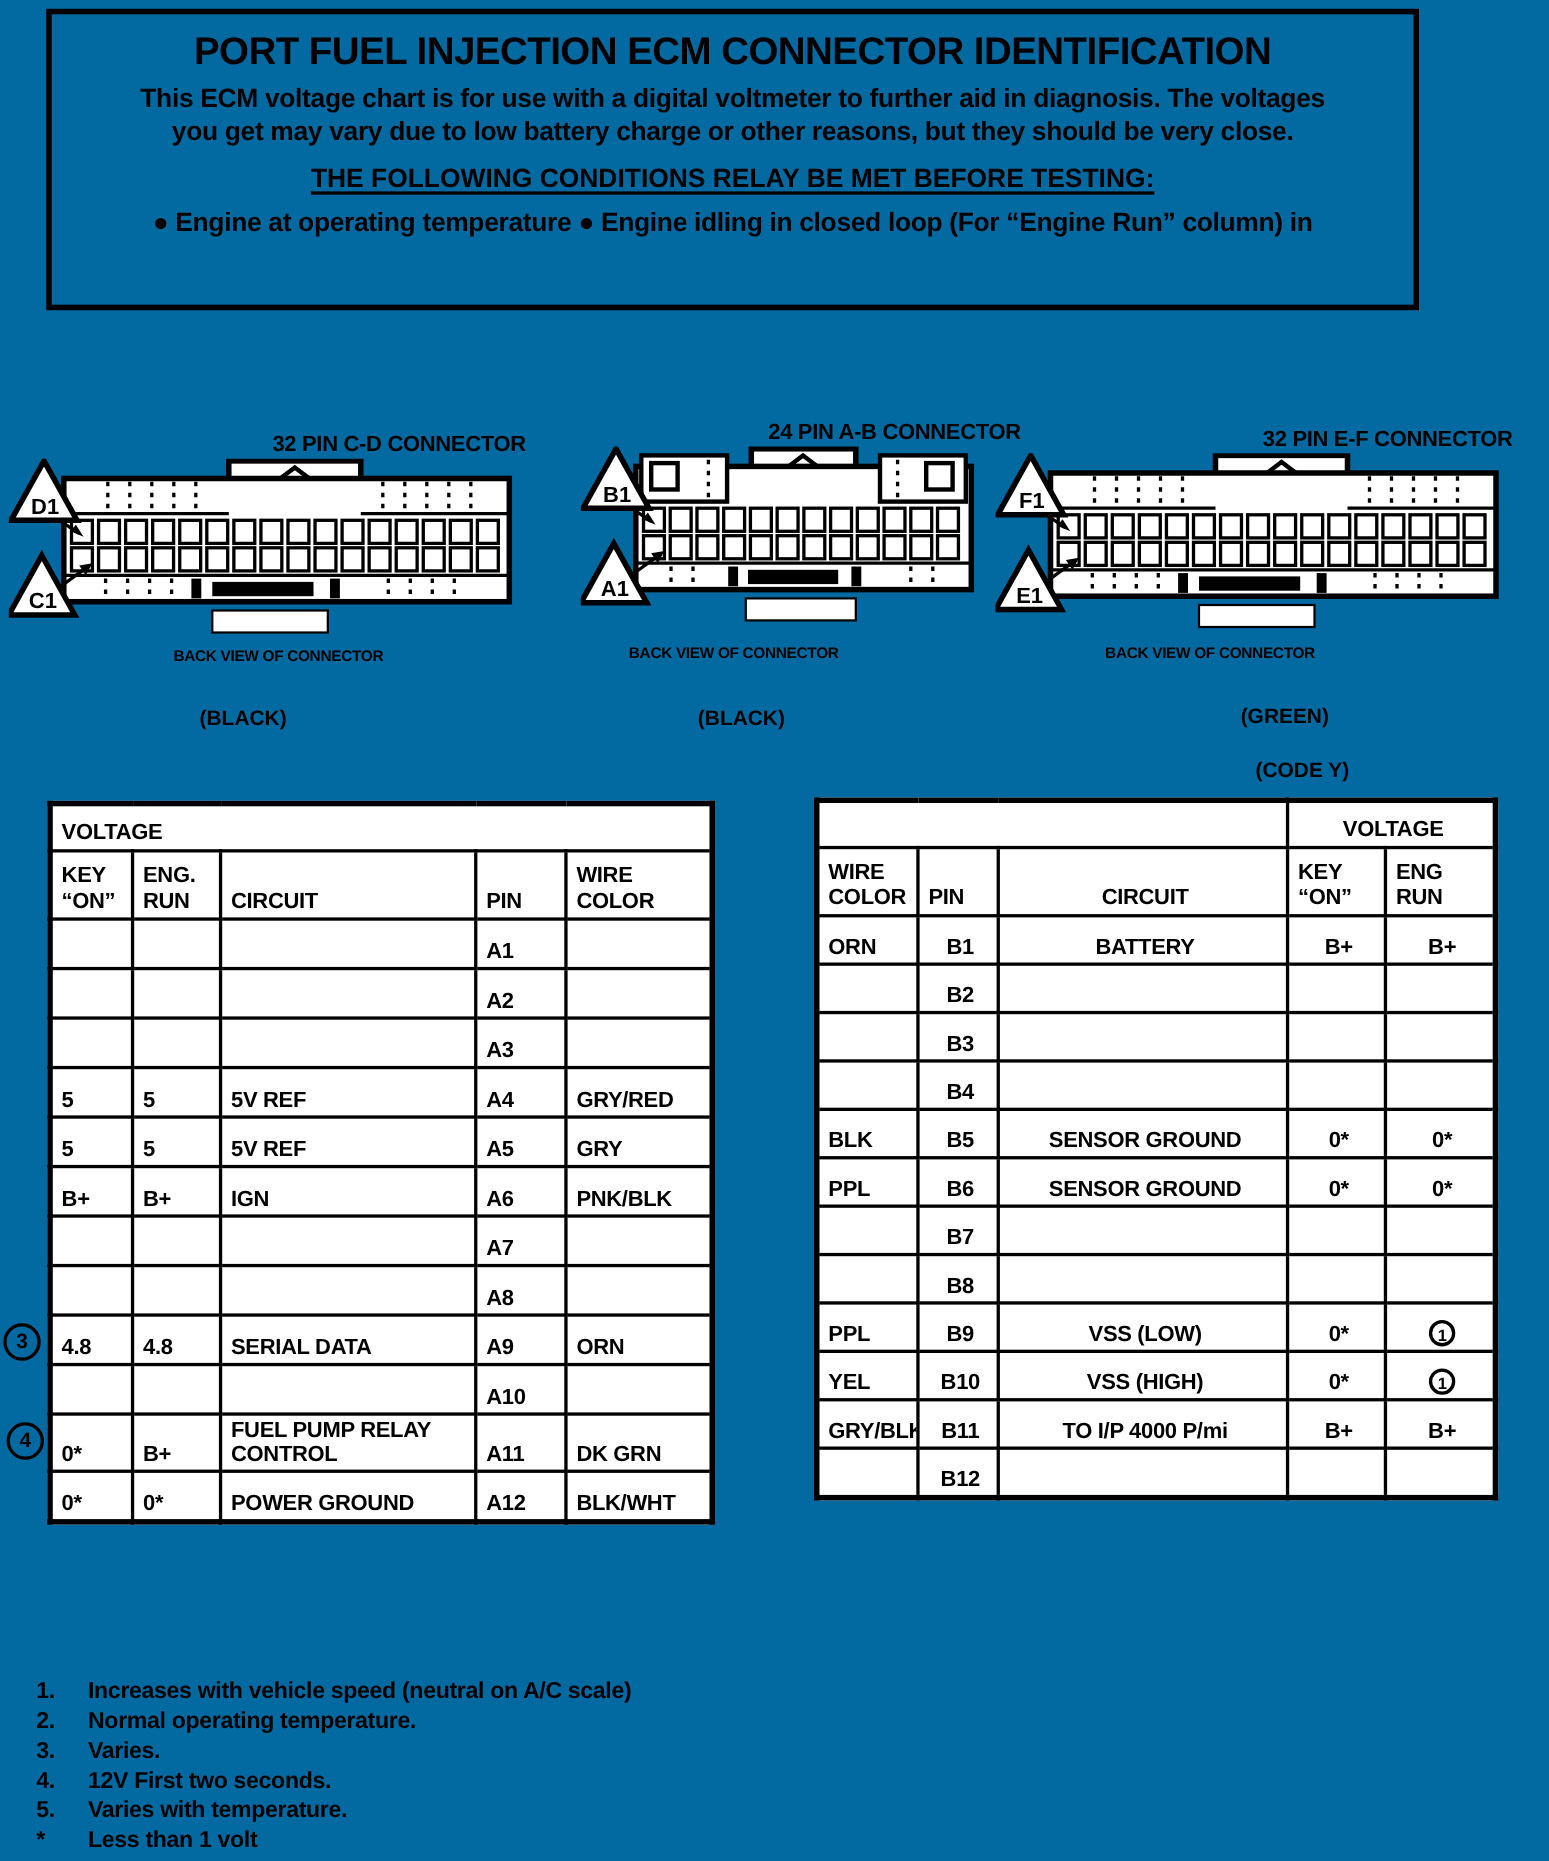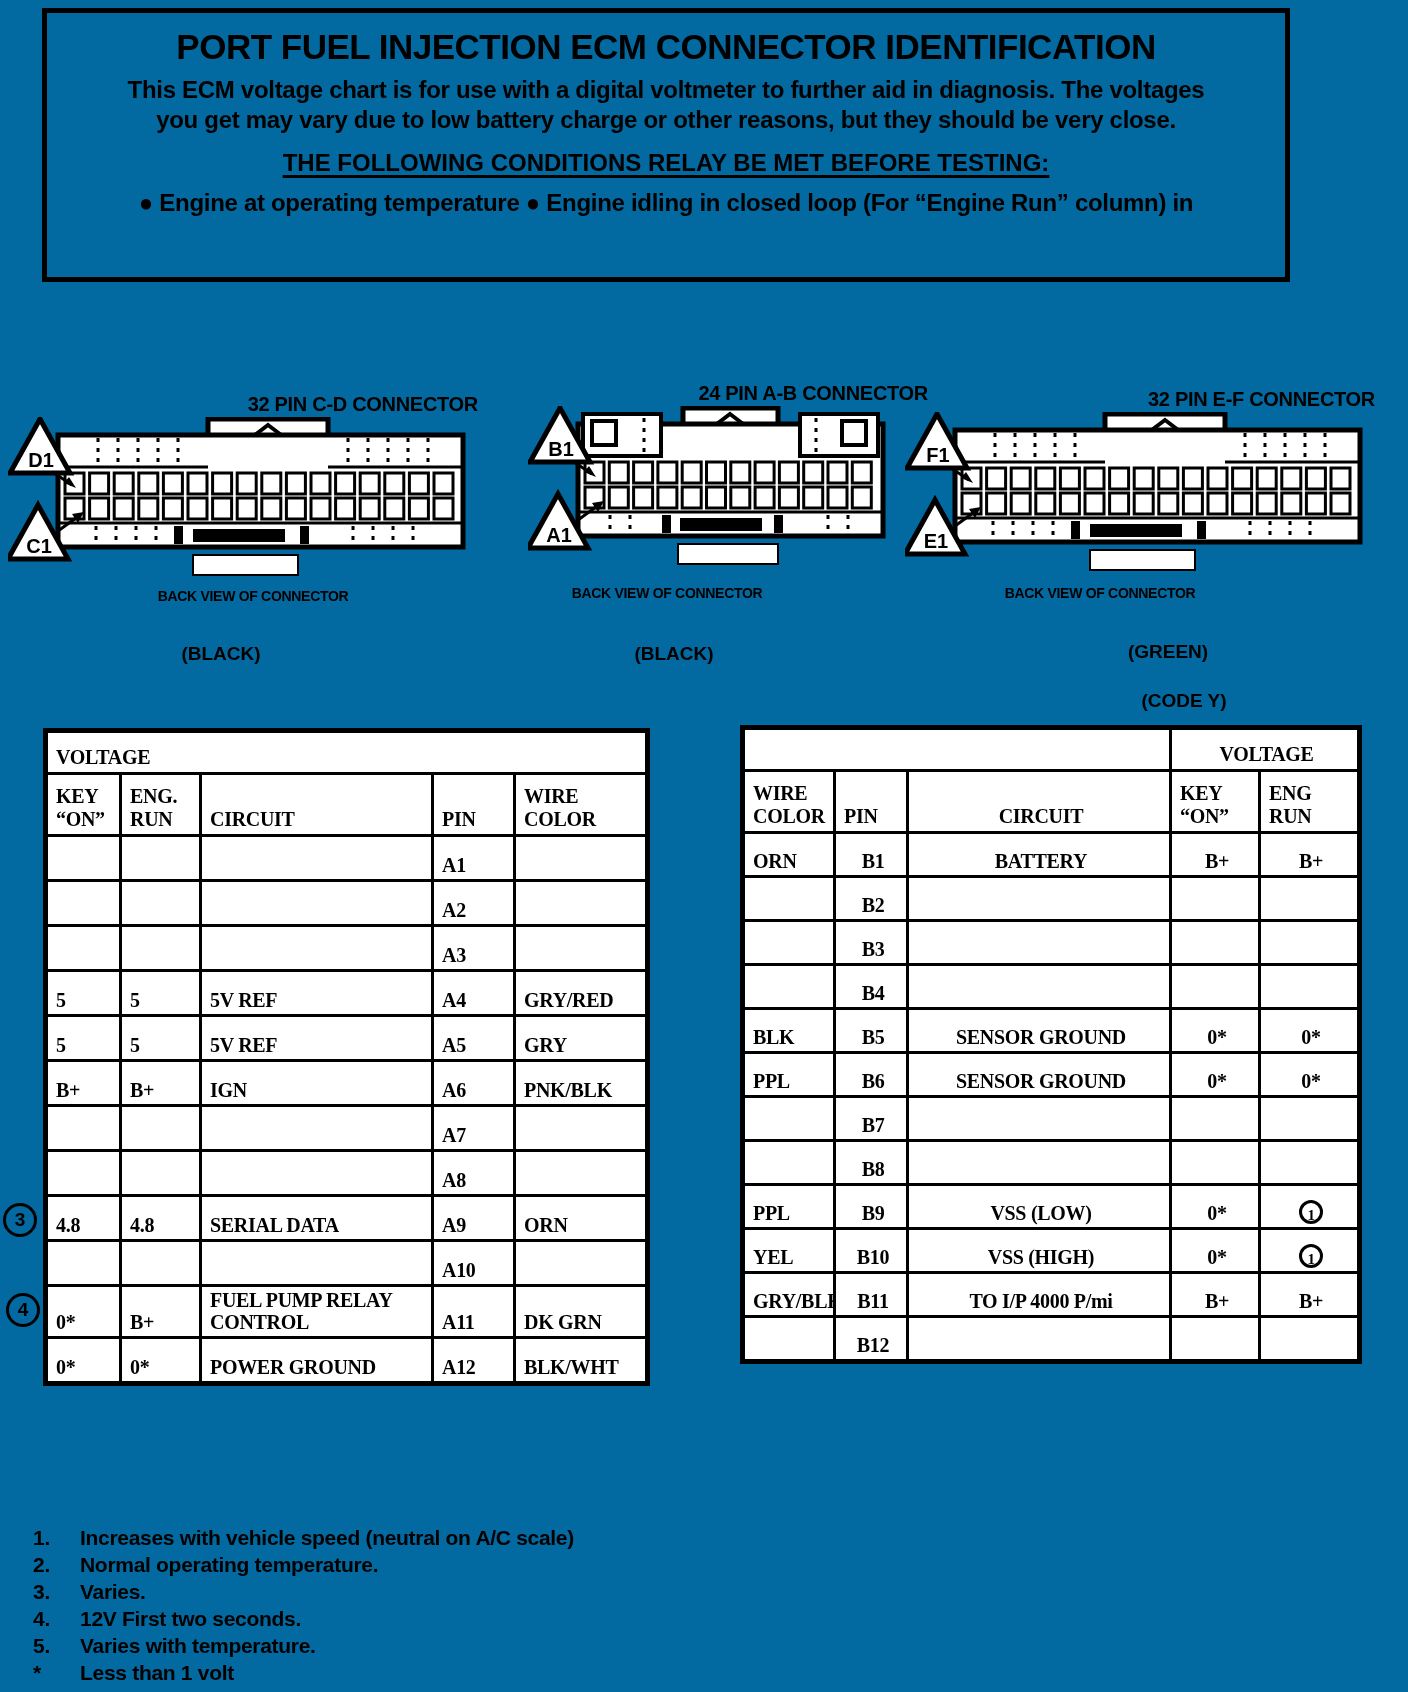--- a/index.html
+++ b/index.html
@@ -24,21 +24,21 @@
   .dash line{stroke:#000;stroke-width:3px;stroke-dasharray:4 6;}
   .blk{fill:#000 !important;stroke:none !important;}
   .pins rect{fill:#fff;stroke:#000;stroke-width:3px;}
   .conn-svg text{font-size:20px;font-weight:bold;text-anchor:middle;fill:#000;
                  font-family:"Liberation Sans",sans-serif;}
   .cap{position:absolute;width:300px;text-align:center;font-size:14px;letter-spacing:-0.3px;}
   .clabel{position:absolute;width:200px;text-align:center;font-size:19px;}
 
   
   table.vtable{position:absolute;border-collapse:collapse;table-layout:fixed;
-               border:5px solid #000;background:#fff;font-family:Liberation Serif, serif;}
+               border:5px solid #000;background:#fff;}
   table.vtable td{border:3px solid #000;vertical-align:bottom;font-size:20px;
                   padding:2px 4px 3px 8px;overflow:hidden;letter-spacing:-0.3px;}
   td.vh{font-size:25px;padding-bottom:3px;}
   td.h{white-space:pre-line;font-size:21px;line-height:23px;padding-bottom:4px;}
   tr.rvolt td{height:34px;}
   tr.rhead td{height:54px;}
   tr.rdata td{height:37px;line-height:22px;}
   #rtable tr.rdata td{height:36px;}
   .tc{text-align:center;padding-left:4px;}
   .circ{display:inline-block;width:24px;height:24px;border:3px solid #000;border-radius:50%;

